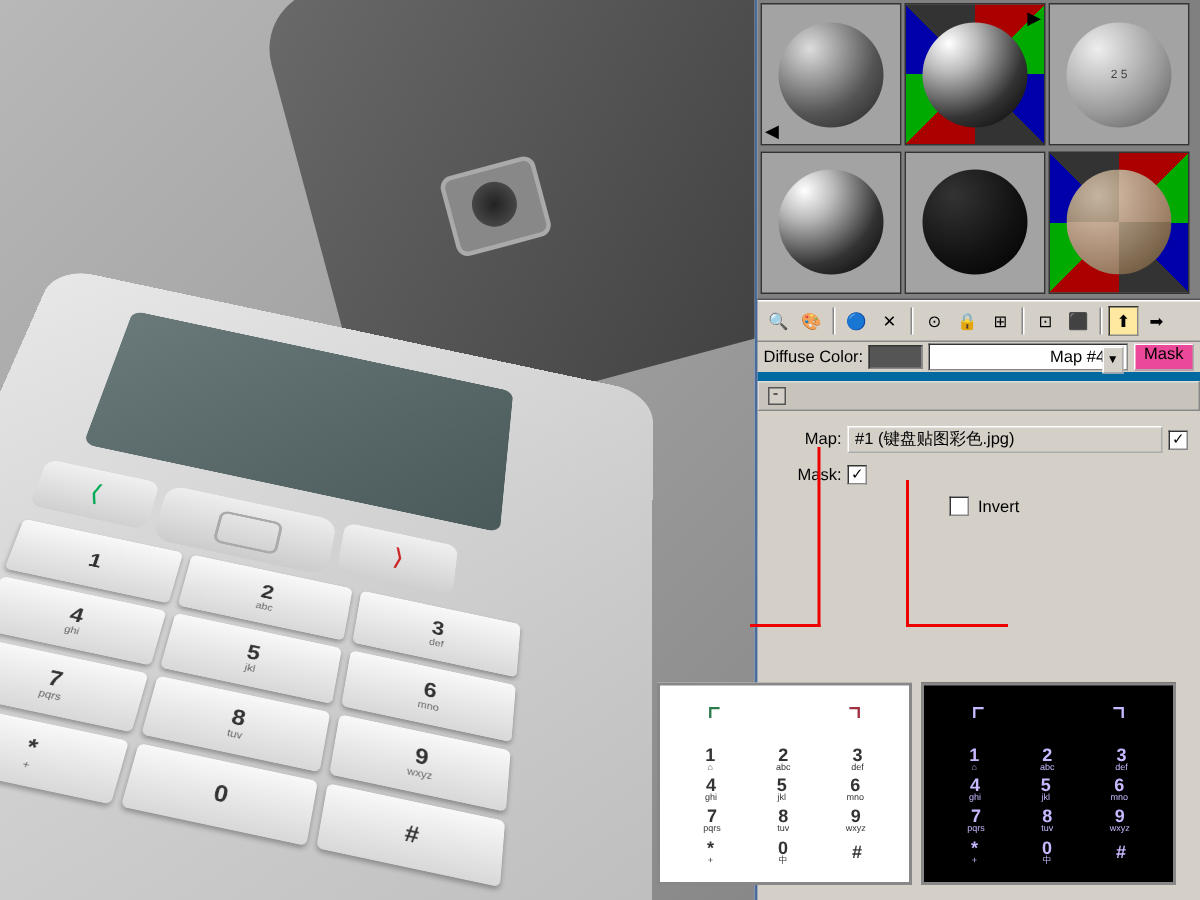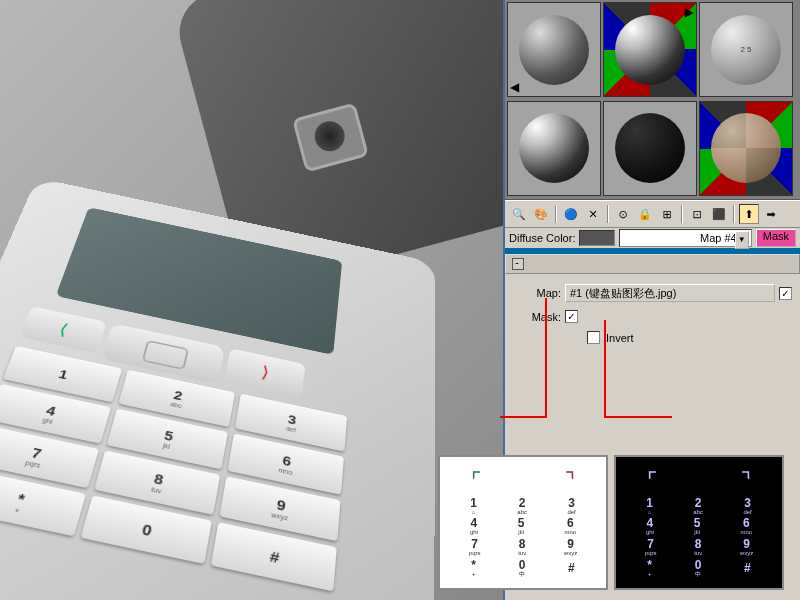--- a/index.html
+++ b/index.html
@@ -49,21 +49,21 @@
 .end-btn { height: 18px; background: #ec4899; border: 1px outset #fff; font-size: 11px; padding: 0 6px; cursor: pointer; }
 
 .rollout-header { height: 20px; background: #c8c4bc; border: 1px outset #ddd; display: flex; align-items: center; padding: 0 6px; gap: 6px; font-family: "Courier New", monospace; font-size: 13px; letter-spacing: 2px; }
 .rollout-toggle { width: 12px; height: 12px; border: 1px solid #555; background: #d4d0c8; text-align: center; line-height: 10px; font-size: 10px; cursor: pointer; }
 .rollout-title { flex: 1; text-align: center; }
 .rollout-body { padding: 10px 8px; background: #d4d0c8; }
 .field-row { display: flex; align-items: center; gap: 4px; margin-bottom: 8px; }
 .field-label { width: 48px; text-align: right; font-size: 11px; }
 .field-btn { flex: 1; height: 18px; background: #d4d0c8; border: 1px outset #fff; font-size: 11px; text-align: left; padding: 0 4px; line-height: 16px; cursor: pointer; overflow: hidden; white-space: nowrap; }
 .checkbox { width: 13px; height: 13px; background: #fff; border: 1px inset #888; text-align: center; line-height: 11px; font-size: 10px; cursor: pointer; }
-.invert-row { display: flex; align-items: center; gap: 6px; margin-left: 74px; margin-top: 4px; }
+.invert-row { display: flex; align-items: center; gap: 6px; margin-left: 120px; margin-top: 4px; }
 
 .callout-line { position: absolute; background: #e00; z-index: 5; }
 .callout-v { width: 2px; }
 .callout-h { height: 2px; }
 
 .tex-preview { position: absolute; bottom: 10px; display: flex; gap: 6px; z-index: 10; }
 .tex-box { width: 170px; height: 135px; border: 2px solid #888; padding: 10px; display: flex; flex-direction: column; justify-content: space-around; }
 .tex-white { background: #fff; color: #333; }
 .tex-black { background: #000; color: #c8b8ff; }
 .tex-row { display: flex; justify-content: space-around; align-items: center; }

